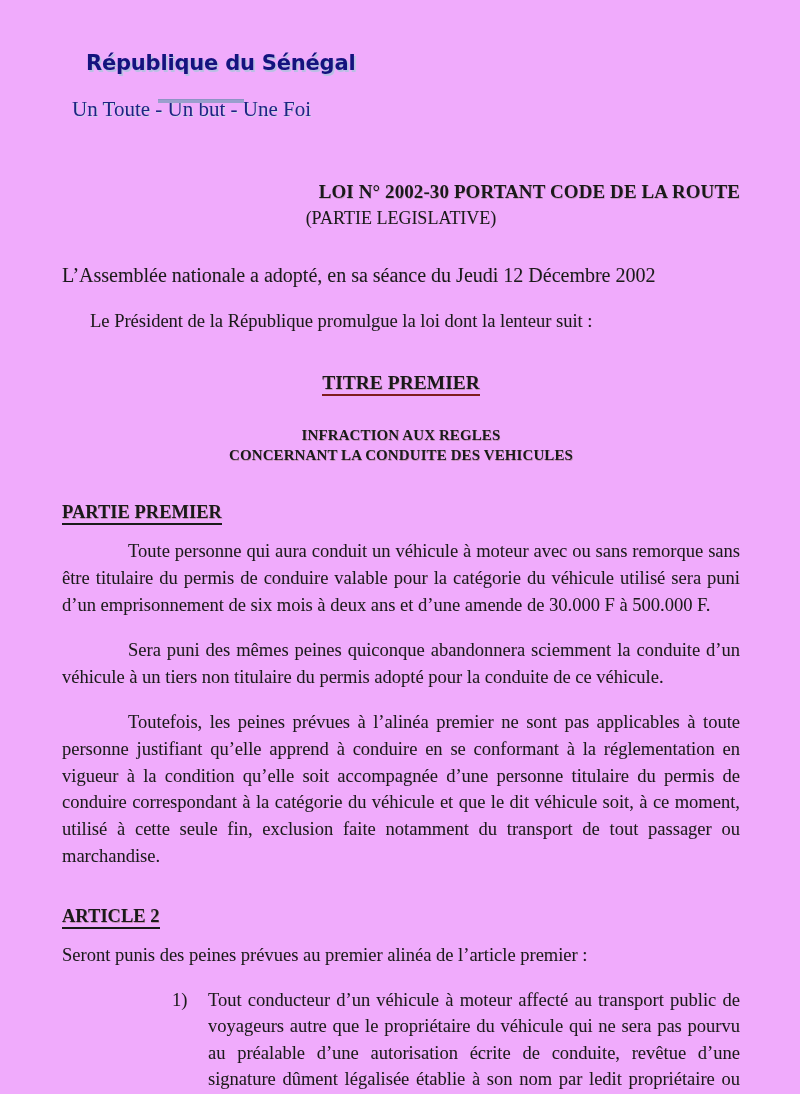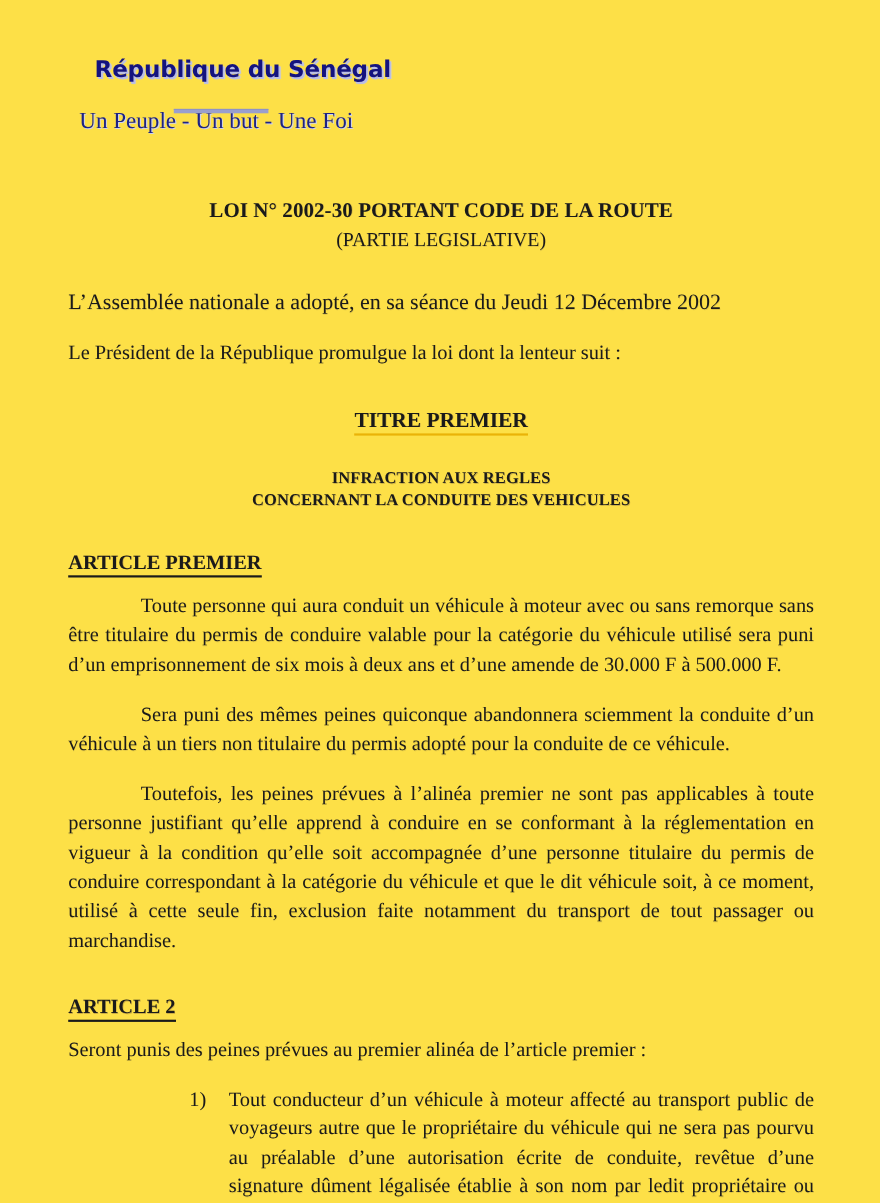--- a/index.html
+++ b/index.html
@@ -15,21 +15,21 @@
     font-family: "Liberation Serif", serif;
     color: #1a1a1a;
     position: relative;
   }
 
   .page {
     position: absolute;
     left: 0; top: 0;
     width: 800px;
     height: 1094px;
-    background: #fde047;
+    background: #f0abfc;
   }
 
   
   .letterhead {
     position: absolute;
     left: 62px;
     top: 52px;
     width: 680px;
   }
   .republic-title {
@@ -64,21 +64,21 @@
 
   
   .doc {
     position: absolute;
     left: 62px;
     top: 180px;
     width: 678px;
   }
 
   .law-title {
-    text-align: center;
+    text-align: right;
     font-weight: bold;
     font-size: 19px;
     letter-spacing: 0.1px;
     line-height: 1.25;
     text-shadow: 0.6px 0.6px 0 rgba(120,100,80,0.30);
   }
   .law-subtitle {
     text-align: center;
     font-size: 18px;
     margin-top: 3px;
@@ -90,31 +90,32 @@
     font-size: 20px;
     margin-top: 33px;
     line-height: 1.3;
     text-shadow: 0.4px 0.4px 0 rgba(110,95,80,0.20);
   }
   .promulgation {
     font-size: 18.5px;
     margin-top: 21px;
     line-height: 1.3;
     text-shadow: 0.4px 0.4px 0 rgba(110,95,80,0.20);
+    margin-left: 28px;
   }
 
   .titre-premier {
     text-align: center;
     font-weight: bold;
     font-size: 19.5px;
     margin-top: 39px;
     text-shadow: 0.6px 0.6px 0 rgba(125,100,70,0.35);
   }
   .titre-premier span {
-    border-bottom: 2px solid #eab308;
+    border-bottom: 2px solid #7f1d1d;
     padding-bottom: 1px;
   }
 
   .section-heading {
     text-align: center;
     font-weight: bold;
     font-size: 15px;
     margin-top: 32px;
     line-height: 1.32;
     letter-spacing: 0.1px;
@@ -166,21 +167,21 @@
   }
 </style>
 </head>
 <body>
 
 <div class="page">
 
   <div class="letterhead">
     <div class="republic-title">République du Sénégal</div>
     <div class="motto-rule"></div>
-    <div class="motto">Un Peuple - Un but - Une Foi</div>
+    <div class="motto">Un Toute - Un but - Une Foi</div>
   </div>
 
   <div class="doc">
 
     <div class="law-title">LOI N° 2002-30 PORTANT CODE DE LA ROUTE</div>
 
     <div class="law-subtitle">(PARTIE LEGISLATIVE)</div>
 
     <div class="adoption">L’Assemblée nationale a adopté, en sa séance du Jeudi 12 Décembre 2002</div>
 
@@ -189,21 +190,21 @@
     <div class="titre-premier">
       <span>TITRE PREMIER</span>
     </div>
 
     <div class="section-heading">
       <div>INFRACTION AUX REGLES</div>
       <div>CONCERNANT LA CONDUITE DES VEHICULES</div>
     </div>
 
     <div class="article-heading">
-      <span>ARTICLE PREMIER</span>
+      <span>PARTIE PREMIER</span>
     </div>
 
     <p class="para">Toute personne qui aura conduit un véhicule à moteur avec ou sans remorque sans être titulaire du permis de conduire valable pour la catégorie du véhicule utilisé sera puni d’un emprisonnement de six mois à deux ans et d’une amende de 30.000 F à 500.000 F.</p>
 
     <p class="para">Sera puni des mêmes peines quiconque abandonnera sciemment la conduite d’un véhicule à un tiers non titulaire du permis adopté pour la conduite de ce véhicule.</p>
 
     <p class="para">Toutefois, les peines prévues à l’alinéa premier ne sont pas applicables à toute personne justifiant qu’elle apprend à conduire en se conformant à la réglementation en vigueur à la condition qu’elle soit accompagnée d’une personne titulaire du permis de conduire correspondant à la catégorie du véhicule et que le dit véhicule soit, à ce moment, utilisé à cette seule fin, exclusion faite notamment du transport de tout passager ou marchandise.</p>
 
     <div class="article-heading">
       <span>ARTICLE 2</span>

